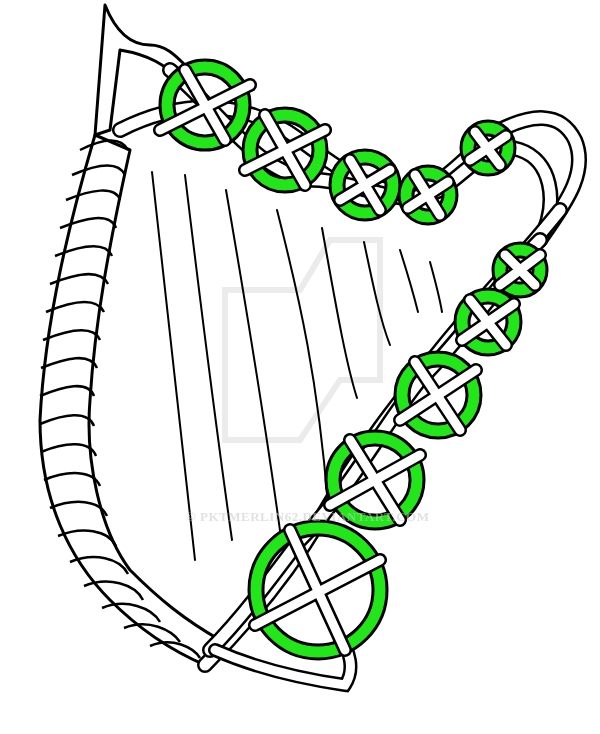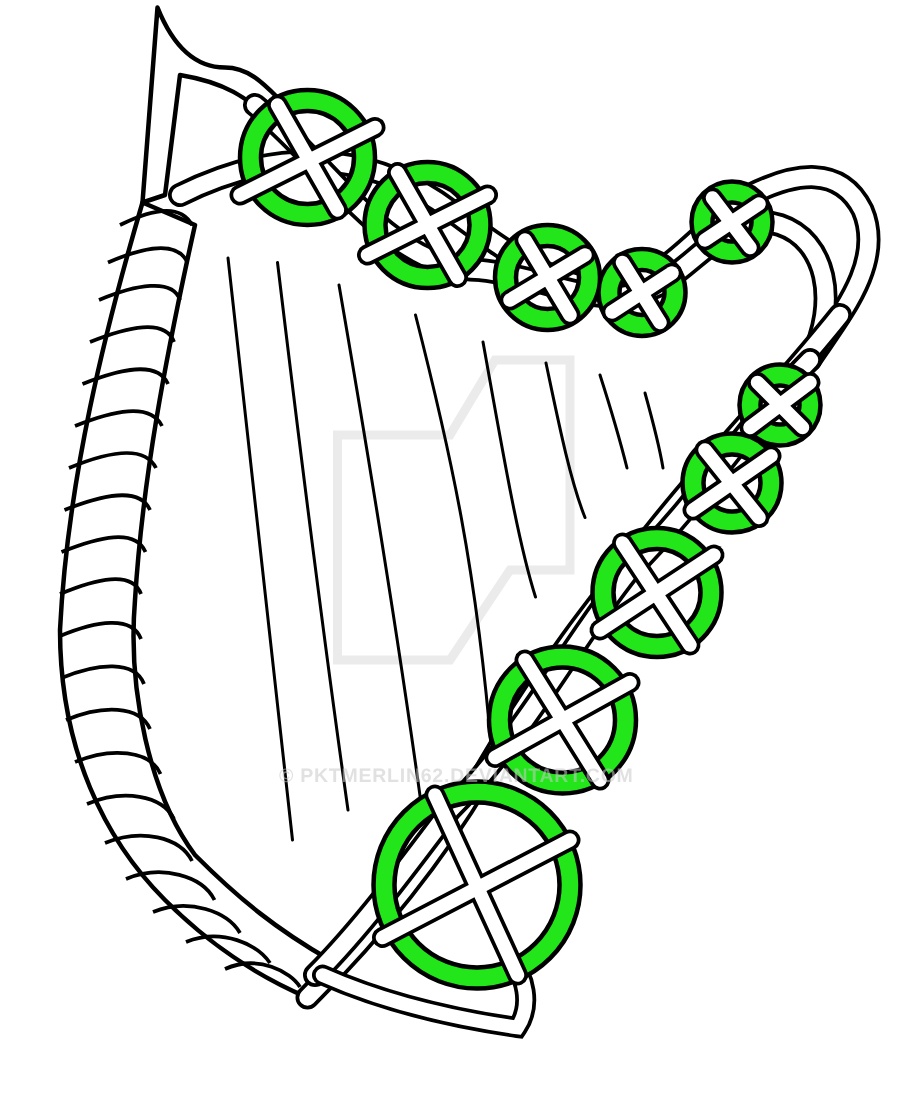--- a/index.html
+++ b/index.html
@@ -1,20 +1,20 @@
 <!DOCTYPE html>
 <html><head>
   <meta charset="utf-8">
   <style>
     html, body { margin: 0; padding: 0; background: #ffffff; }
     body { width: 600px; height: 734px; overflow: hidden; position: relative; font-family: "DejaVu Sans", sans-serif; }
     .canvas { position: absolute; left: 0; top: 0; width: 600px; height: 734px; }
     .watermark {
       position: absolute; left: 186px; top: 509px;
-      font-family: Liberation Sans, sans-serif; font-weight: bold;
+      font-family: Liberation Serif, serif; font-weight: bold;
       font-size: 13px; letter-spacing: 0.5px;
       color: rgba(200,200,200,0.55);
       white-space: nowrap; pointer-events: none;
     }
   </style>
 </head>
 <body>
 
 <div class="canvas">
 <svg width="600" height="734" viewBox="0 0 600 734" xmlns="http://www.w3.org/2000/svg">

